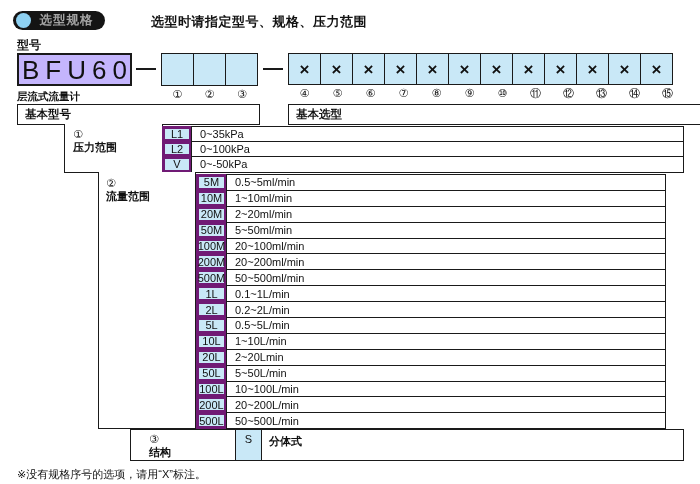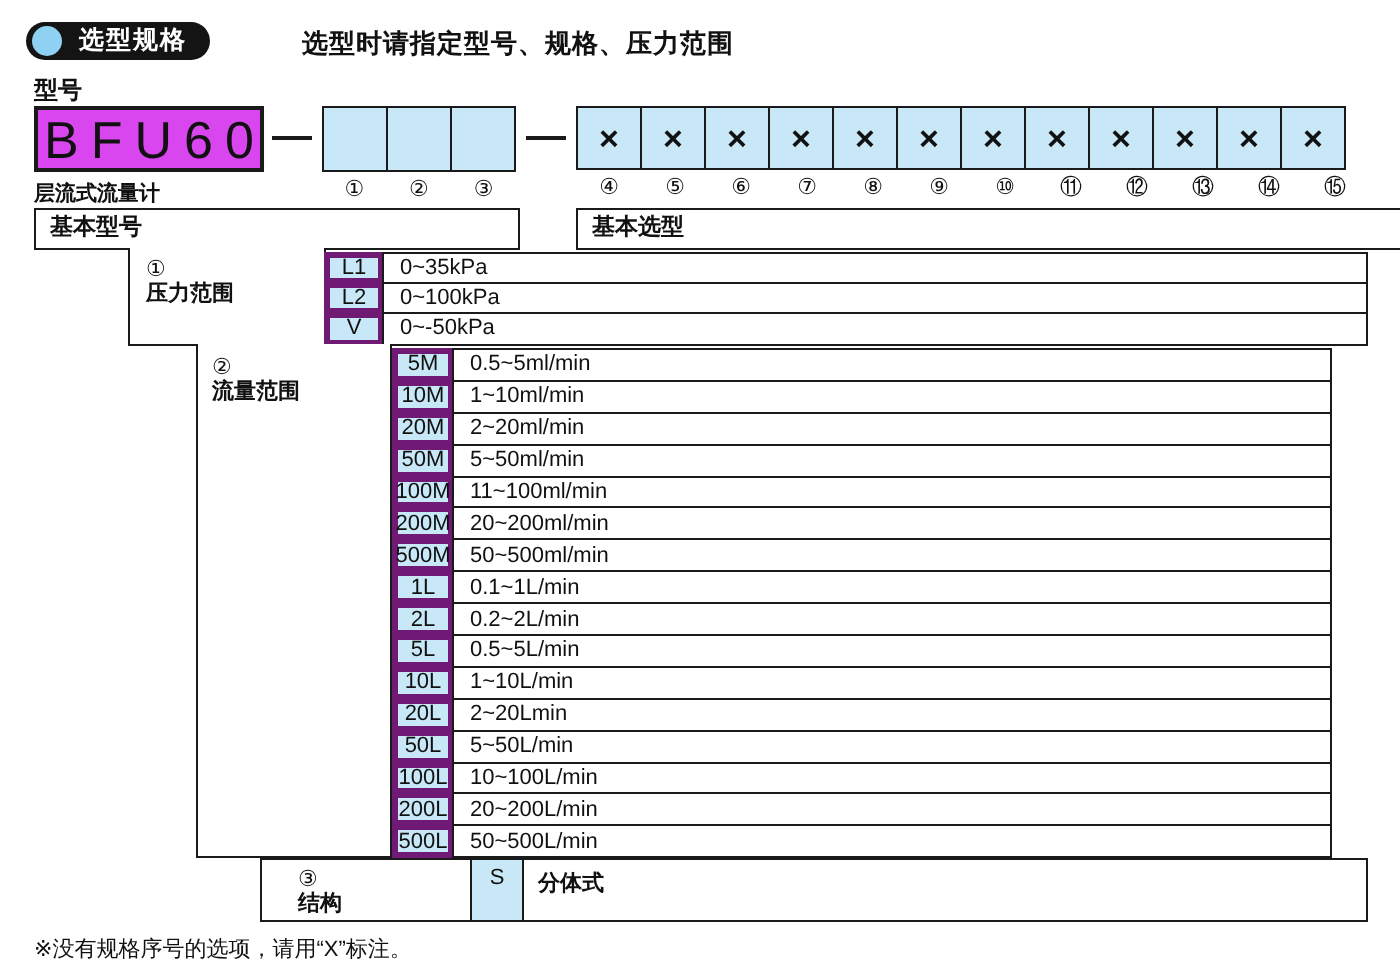--- a/index.html
+++ b/index.html
@@ -8,29 +8,29 @@
     font-family:"Liberation Sans","DejaVu Sans",sans-serif; color:#111;
     overflow:hidden;
   }
 
   
   .badge { position:absolute; left:13px; top:11px; width:92px; height:19px;
            background:#141414; border-radius:10px; }
   .badge-circle { position:absolute; left:3px; top:2px; width:15px; height:15px;
                   border-radius:50%; background:#8ed1f2; }
   .badge-text { position:absolute; left:23px; right:8px; top:0; height:19px;
-                color:#ffffff; font-size:12.5px; font-weight:bold; line-height:19px;
+                color:#a3a3a3; font-size:12.5px; font-weight:bold; line-height:19px;
                 text-align:center; letter-spacing:1px; white-space:nowrap; }
   .subtitle { position:absolute; left:151px; top:13px; font-size:13px;
               font-weight:bold; letter-spacing:0.5px; white-space:nowrap; }
 
   
   .model-label { position:absolute; left:17px; top:37px; font-size:12px; font-weight:600; }
   .model-box { position:absolute; left:17px; top:53px; width:115px; height:33px;
-               border:2px solid #1a1a1a; background:#d946ef; box-sizing:border-box;
+               border:2px solid #1a1a1a; background:#c4b5fd; box-sizing:border-box;
                display:flex; align-items:center; justify-content:center; }
   .model-box span { font-size:26px; letter-spacing:6px; margin-right:-6px; line-height:1; }
   .model-caption { position:absolute; left:17px; top:90px; width:115px; text-align:left;
                    font-size:10.5px; font-weight:600; white-space:nowrap; }
   .dash { position:absolute; top:68px; height:2px; background:#1a1a1a; }
   .dash1 { left:136px; width:20px; }
   .dash2 { left:263px; width:20px; }
 
   .spec-strip { position:absolute; left:161px; top:53px; width:97px; height:33px; display:flex; }
   .spec-box { flex:1; background:#c9e8f7; border:1px solid #1a1a1a; box-sizing:border-box; }
@@ -218,21 +218,21 @@
       <div class="row">
       <div class="code-cell">20M</div>
       <div class="desc-cell">2~20ml/min</div>
     </div>
       <div class="row">
       <div class="code-cell">50M</div>
       <div class="desc-cell">5~50ml/min</div>
     </div>
       <div class="row">
       <div class="code-cell">100M</div>
-      <div class="desc-cell">11~100ml/min</div>
+      <div class="desc-cell">20~100ml/min</div>
     </div>
       <div class="row">
       <div class="code-cell">200M</div>
       <div class="desc-cell">20~200ml/min</div>
     </div>
       <div class="row">
       <div class="code-cell">500M</div>
       <div class="desc-cell">50~500ml/min</div>
     </div>
       <div class="row">

